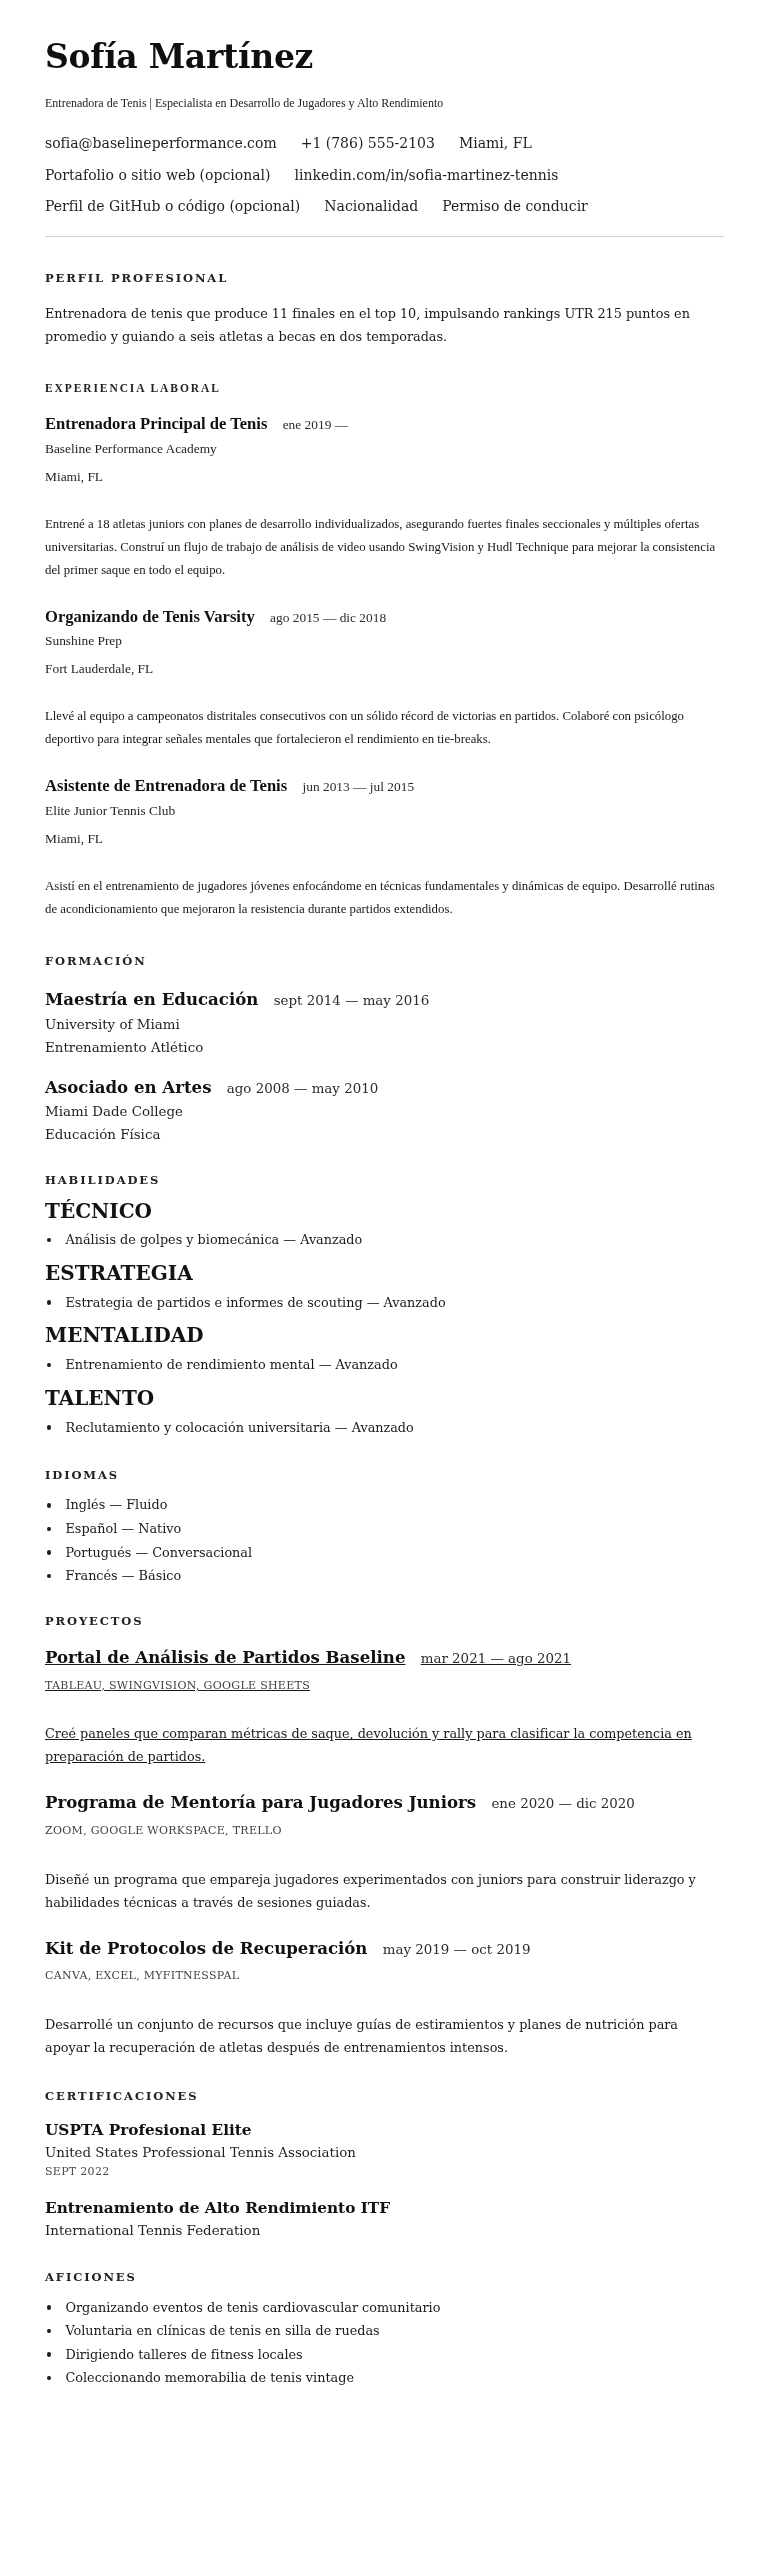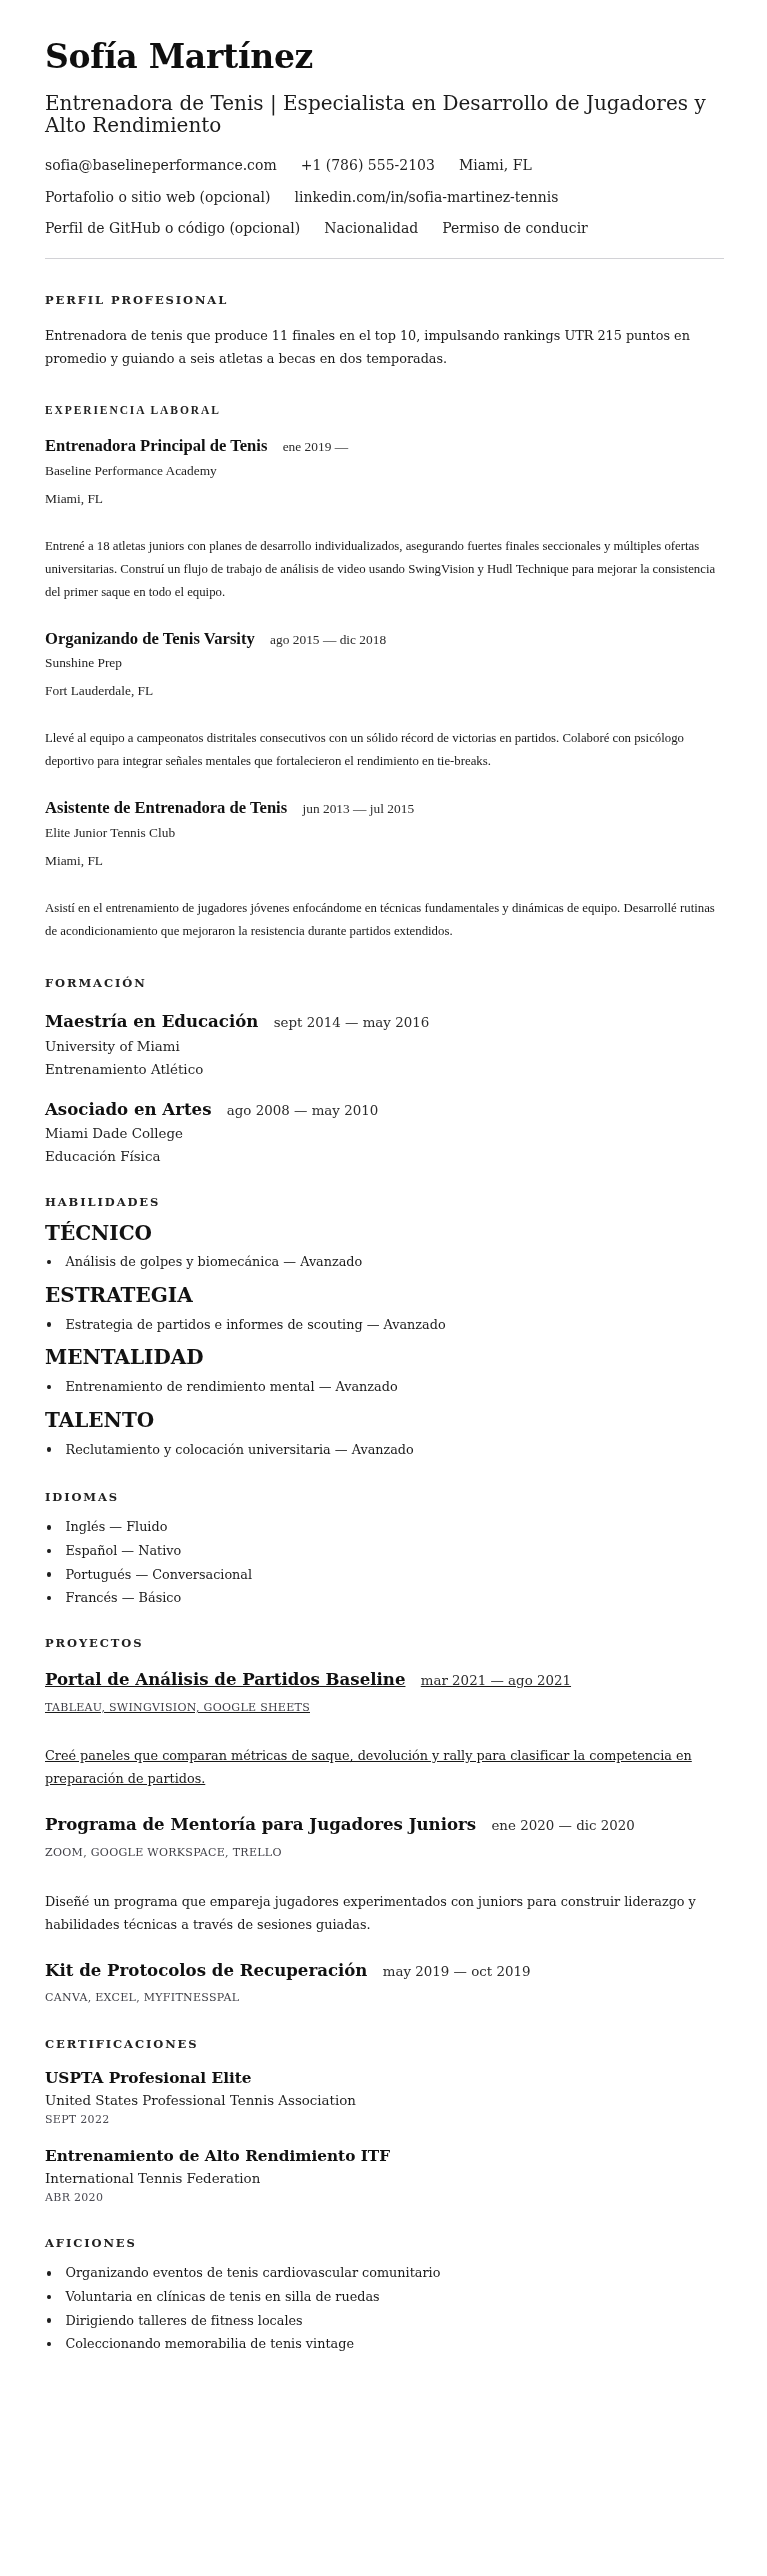--- a/index.html
+++ b/index.html
@@ -20,24 +20,25 @@
   .name {
     margin: 0;
     font-size: 33px;
     line-height: 40px;
     font-weight: 700;
     color: #0f0f0f;
     letter-spacing: -0.3px;
   }
   .headline {
     margin: 15.3px 0 0 0;
-    font-size: 20px;
+    font-size: 12px;
     line-height: 22px;
     font-weight: 400;
     color: #1c1c1c;
+    font-family: Liberation Serif, serif;
   }
   .contact { margin-top: 18px; }
   .contact-row {
     display: flex;
     flex-wrap: wrap;
     gap: 0 24px;
     font-size: 14px;
     line-height: 23px;
     margin-bottom: 8.3px;
     color: #1f1f1f;
@@ -325,36 +326,36 @@
       <p class="tools-line">ZOOM, GOOGLE WORKSPACE, TRELLO</p>
       <p class="entry-desc">Diseñé un programa que empareja jugadores experimentados con juniors para construir liderazgo y habilidades técnicas a través de sesiones guiadas.</p>
     </article>
 
     <article class="proj entry">
       <div class="entry-head">
         <h3 class="entry-title">Kit de Protocolos de Recuperación</h3>
         <span class="entry-dates">may 2019 — oct 2019</span>
       </div>
       <p class="tools-line">CANVA, EXCEL, MYFITNESSPAL</p>
+      <p class="entry-desc">Desarrollé un conjunto de recursos que incluye guías de estiramientos y planes de nutrición para apoyar la recuperación de atletas después de entrenamientos intensos.</p>
     </article>
   </section>
 
   <section class="sec-certifications">
     <h2 class="sec-h">CERTIFICACIONES</h2>
 
     <article class="cert entry first">
       <h3 class="entry-title">USPTA Profesional Elite</h3>
       <p class="entry-sub">United States Professional Tennis Association</p>
       <p class="cert-date">SEPT 2022</p>
     </article>
 
     <article class="cert entry">
       <h3 class="entry-title">Entrenamiento de Alto Rendimiento ITF</h3>
       <p class="entry-sub">International Tennis Federation</p>
-      <p class="cert-date">ABR 2020</p>
     </article>
   </section>
 
   <section class="sec-hobbies">
     <h2 class="sec-h">AFICIONES</h2>
     <ul class="dot-list hobbies">
       <li>Organizando eventos de tenis cardiovascular comunitario</li>
       <li>Voluntaria en clínicas de tenis en silla de ruedas</li>
       <li>Dirigiendo talleres de fitness locales</li>
       <li>Coleccionando memorabilia de tenis vintage</li>

